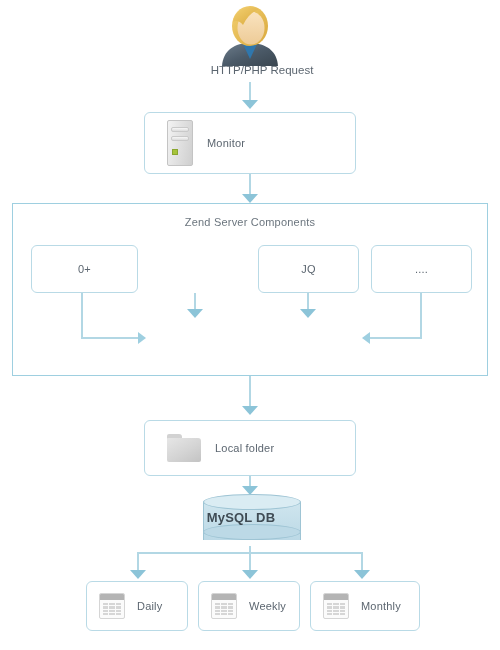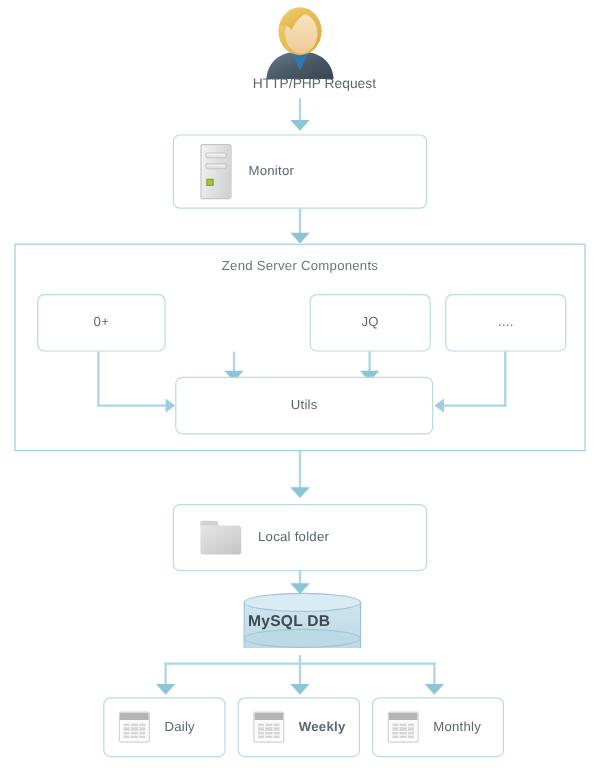--- a/index.html
+++ b/index.html
@@ -313,23 +313,20 @@
   <div class="conn-v" style="left:194px; top:293px; height:18px;"></div>
   <div class="arrow-down" style="left:187px; top:309px;"></div>
 
   <div class="conn-v" style="left:307px; top:293px; height:18px;"></div>
   <div class="arrow-down" style="left:300px; top:309px;"></div>
 
   <div class="conn-v" style="left:420px; top:293px; height:46px;"></div>
   <div class="conn-h" style="left:370px; top:337px; width:52px;"></div>
   <div class="arrow-left" style="left:362px; top:332px;"></div>
 
-  <div class="node" style="left:146px; top:314px; width:215px; height:48px;">
-    <span class="node-label">Utils</span>
-  </div>
 
   <div class="conn-v" style="left:249px; top:376px; height:32px;"></div>
   <div class="arrow-down" style="left:242px; top:406px;"></div>
 
   <div class="node icon-node" style="left:144px; top:420px; width:212px; height:56px;align-items:center;">
     <div class="folder">
       <div class="folder-tab"></div>
       <div class="folder-body"></div>
     </div>
     <span class="node-label">Local folder</span>
@@ -368,21 +365,21 @@
           <div class="report-cell"></div>
           <div class="report-cell"></div>
         <div class="report-cell"></div>
           <div class="report-cell"></div>
           <div class="report-cell"></div>
       </div>
     </div>
     <span class="node-label">Daily</span>
   </div>
 
-  <div class="node icon-node" style="left:198px; top:581px; width:102px; height:50px; padding-left:12px; gap:10px;font-weight:bold;">
+  <div class="node icon-node" style="left:198px; top:581px; width:102px; height:50px; padding-left:12px; gap:10px;">
     <div class="report">
       <div class="report-head"></div>
       <div class="report-grid">
         <div class="report-cell"></div>
           <div class="report-cell"></div>
           <div class="report-cell"></div>
         <div class="report-cell"></div>
           <div class="report-cell"></div>
           <div class="report-cell"></div>
         <div class="report-cell"></div>

